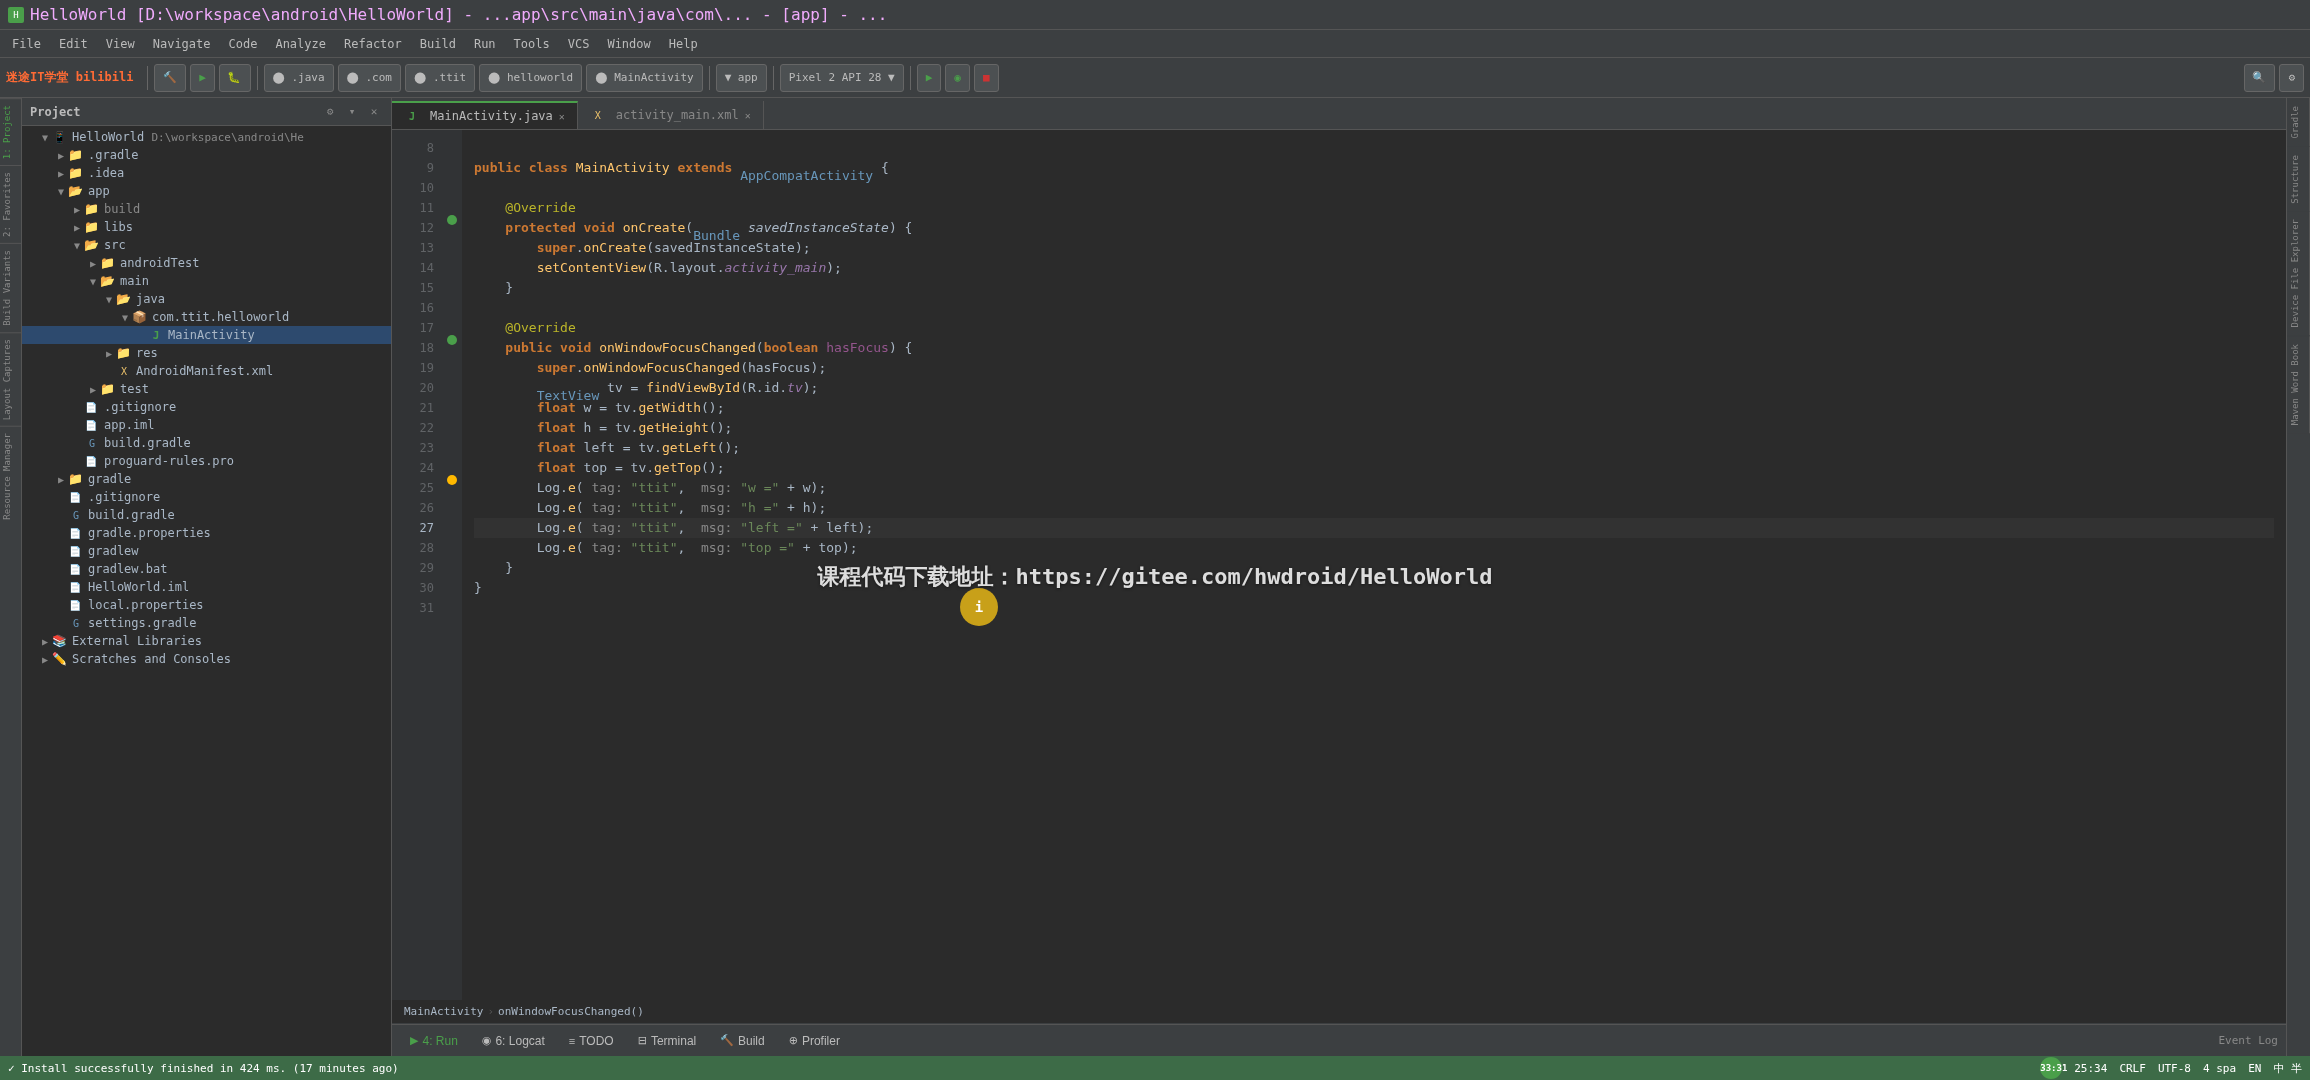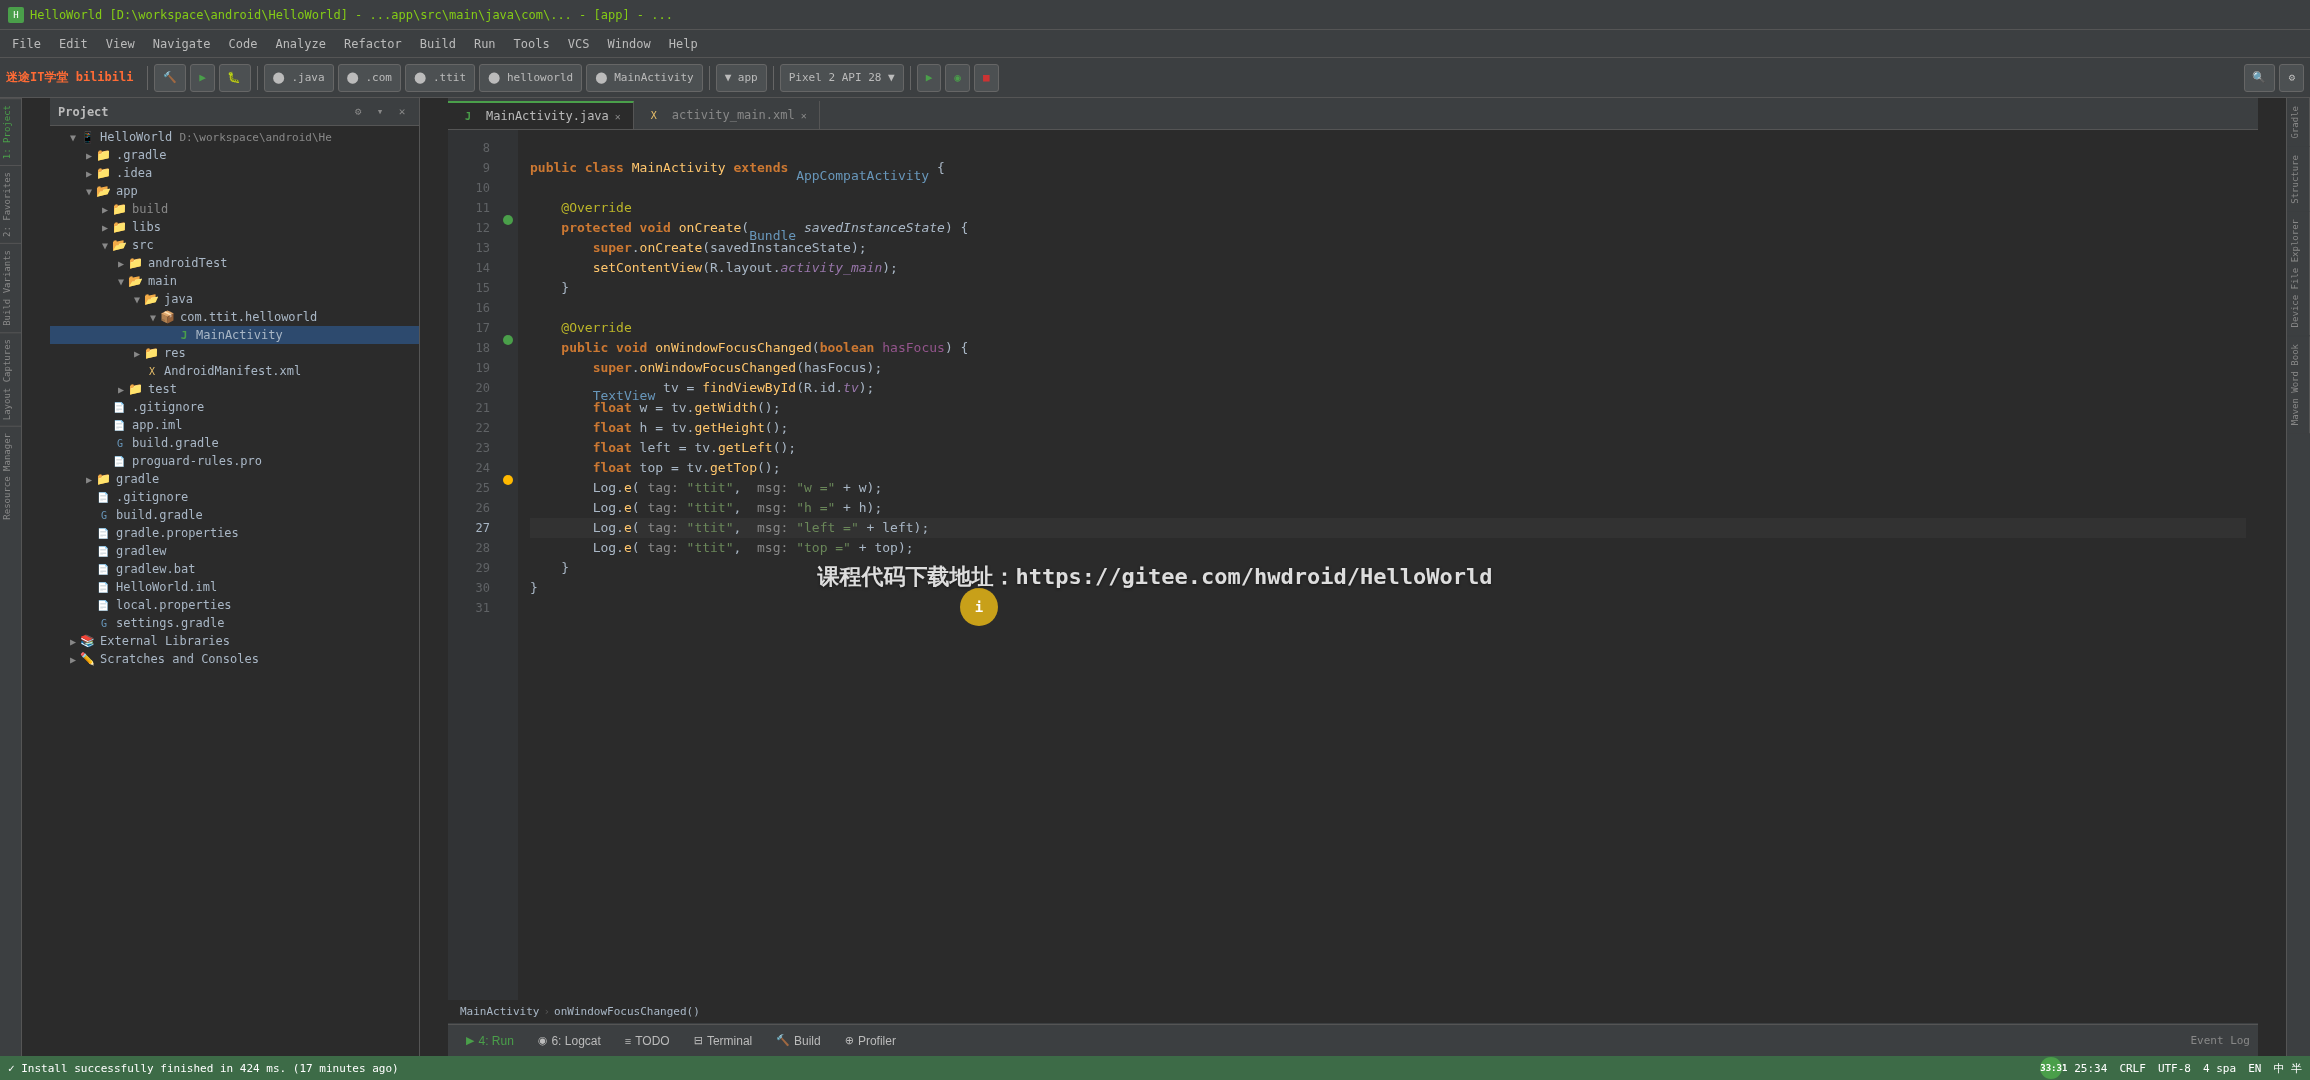--- a/index.html
+++ b/index.html
@@ -27,22 +27,22 @@
     }
     .title-bar-icon {
       width: 16px; height: 16px;
       background: #4a9f4a;
       border-radius: 2px;
       margin-right: 6px;
       display: flex; align-items: center; justify-content: center;
       font-size: 10px; color: white;
     }
     .title-bar-text {
-      color: #84cc16;
-      font-size: 12px;
+      color: #f0abfc;
+      font-size: 16px;
       flex: 1;
     }
 
     
     .menu-bar {
       height: 28px;
       background: #3c3f41;
       display: flex;
       align-items: center;
       padding: 0 4px;
@@ -447,21 +447,21 @@
   <div class="toolbar-btn">Pixel 2 API 28 ▼</div>
   <div class="toolbar-separator"></div>
   <div class="toolbar-btn" style="color:#4a9f4a;">▶</div>
   <div class="toolbar-btn" style="color:#4a9f4a;">◉</div>
   <div class="toolbar-btn" style="color:#cc3333;">■</div>
   <div style="flex:1"></div>
   <div class="toolbar-btn">🔍</div>
   <div class="toolbar-btn">⚙</div>
 </div>
 
-<div class="main-area" style="position:relative;gap:28px;">
+<div class="main-area" style="position:relative;">
 
   <div class="left-panels" style="width:22px;">
     <div class="side-tab active" style="font-size:9px; padding:6px 2px;">1: Project</div>
     <div class="side-tab" style="font-size:9px; padding:6px 2px;">2: Favorites</div>
     <div class="side-tab" style="font-size:9px; padding:6px 2px;">Build Variants</div>
     <div class="side-tab" style="font-size:9px; padding:6px 2px;">Layout Captures</div>
     <div class="side-tab" style="font-size:9px; padding:6px 2px;">Resource Manager</div>
   </div>
 
   <div class="project-panel">

